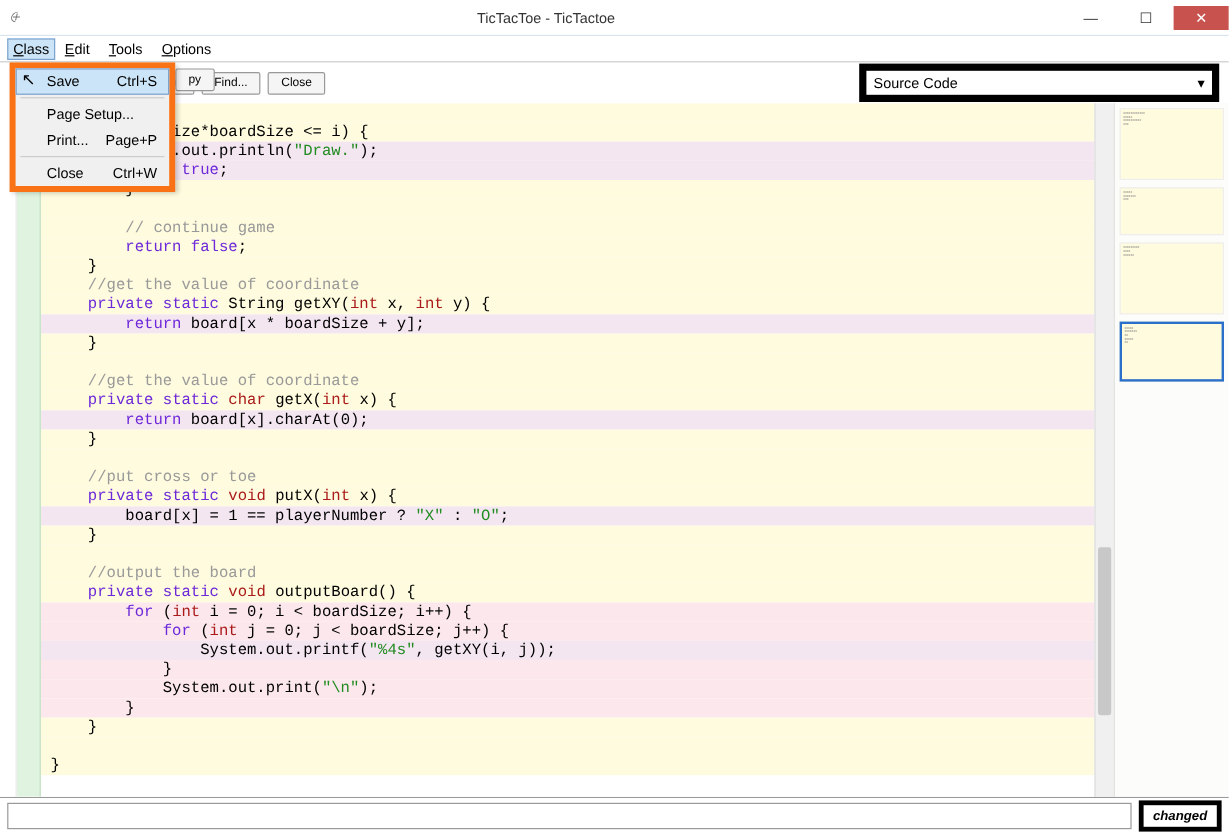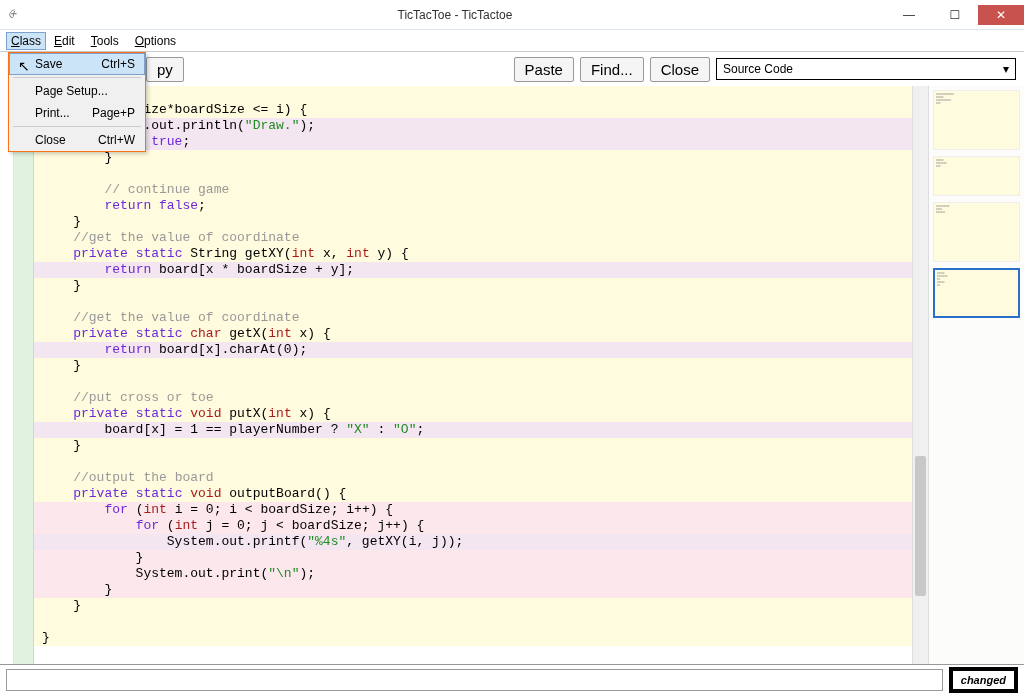--- a/index.html
+++ b/index.html
@@ -11,24 +11,24 @@
 .titlebar-buttons { display: flex; }
 .titlebar-btn { width: 46px; height: 20px; display: flex; align-items: center; justify-content: center; font-size: 12px; }
 .titlebar-btn.close { background: #c7524e; color: #fff; width: 46px; height: 20px; }
 .titlebar-btn.min, .titlebar-btn.max { color: #333; }
 
 .menubar { height: 22px; display: flex; align-items: center; padding-left: 6px; border-bottom: 1px solid #ccc; background: #fff; }
 .menubar-item { padding: 2px 8px; cursor: default; }
 .menubar-item.active { background: #cce4f7; border: 1px solid #7da2ce; padding: 1px 4px; }
 .menubar-item .ul { text-decoration: underline; }
 
-.toolbar { height: 34px; display: flex; align-items: center; padding: 4px 8px; gap: 6px; justify-content: flex-end; }
+.toolbar { height: 34px; display: flex; align-items: center; padding: 4px 8px; gap: 6px; justify-content: space-between; }
 .toolbar-left { display: flex; gap: 6px; }
-.toolbar-btn { padding: 3px 10px; border: 1px solid #999; background: #f5f5f5; border-radius: 2px; font-size: 15px; }
-.toolbar-select { width: 300px; padding: 3px 6px; border: 1px solid #000000; font-size: 12px; background: #fff; display: flex; justify-content: space-between; align-items: center; }
+.toolbar-btn { padding: 3px 10px; border: 1px solid #999; background: #f5f5f5; border-radius: 2px; font-size: 10px; }
+.toolbar-select { width: 300px; padding: 3px 6px; border: 6px solid #000000; font-size: 12px; background: #fff; display: flex; justify-content: space-between; align-items: center; }
 
 .main-area { position: relative; height: 578px; display: flex; }
 .left-pad { width: 14px; background: #fff; border-right: 1px solid #e5e5e5; }
 .editor-container { flex: 1; position: relative; overflow: hidden; background: #fff; }
 .gutter { width: 20px; background: #e0f3e0; border-right: 1px solid #c3e0c3; float: left; height: 100%; }
 .code-content { margin-left: 20px; font-family: "Courier New", monospace; font-size: 13px; line-height: 16px; white-space: pre; padding-top: 0; }
 
 .code-line { padding-left: 8px; min-height: 16px; background: #fffbde; }
 .code-line.comment-line { color: #999; }
 .code-line.method-sig { background: #fffbde; }
@@ -43,21 +43,21 @@
 .vscroll-thumb { position: absolute; left: 2px; right: 2px; top: 370px; height: 140px; background: #c8c8c8; border-radius: 2px; }
 
 .minimap { width: 96px; background: #fcfcfa; border-left: 1px solid #ddd; padding: 4px; position: relative; }
 .minimap-block { margin-bottom: 6px; padding: 2px; font-size: 3px; line-height: 3px; color: #888; background: #fffbde; border: 1px solid #eee; word-break: break-all; overflow: hidden; }
 .minimap-block.active { border: 2px solid #2a6fc9; }
 
 .statusbar { height: 30px; border-top: 1px solid #999; display: flex; align-items: center; padding: 0 6px; }
 .status-input { flex: 1; height: 22px; border: 1px solid #999; margin-right: 6px; background: #fff; }
 .status-changed { padding: 3px 8px; border: 4px solid #000000; font-weight: bold; font-style: italic; font-size: 11px; }
 
-.dropdown-menu { position: absolute; top: 52px; left: 8px; width: 138px; background: #f0f0f0; border: 1px solid #f97316; box-shadow: 2px 2px 4px rgba(0,0,0,0.2); z-index: 100; }
+.dropdown-menu { position: absolute; top: 52px; left: 8px; width: 138px; background: #f0f0f0; border: 5px solid #f97316; box-shadow: 2px 2px 4px rgba(0,0,0,0.2); z-index: 100; }
 .dropdown-item { display: flex; justify-content: space-between; padding: 4px 10px 4px 26px; cursor: default; }
 .dropdown-item.highlighted { background: #cce4f7; border: 1px solid #7da2ce; padding: 3px 9px 3px 25px; }
 .dropdown-sep { height: 1px; background: #ccc; margin: 2px 4px; }
 .cursor-arrow { position: absolute; top: 58px; left: 18px; z-index: 200; color: #000; font-size: 14px; pointer-events: none; }
 </style>
 </head>
 <body>
 
 <div class="titlebar">
   <span class="titlebar-icon">⨭</span>

